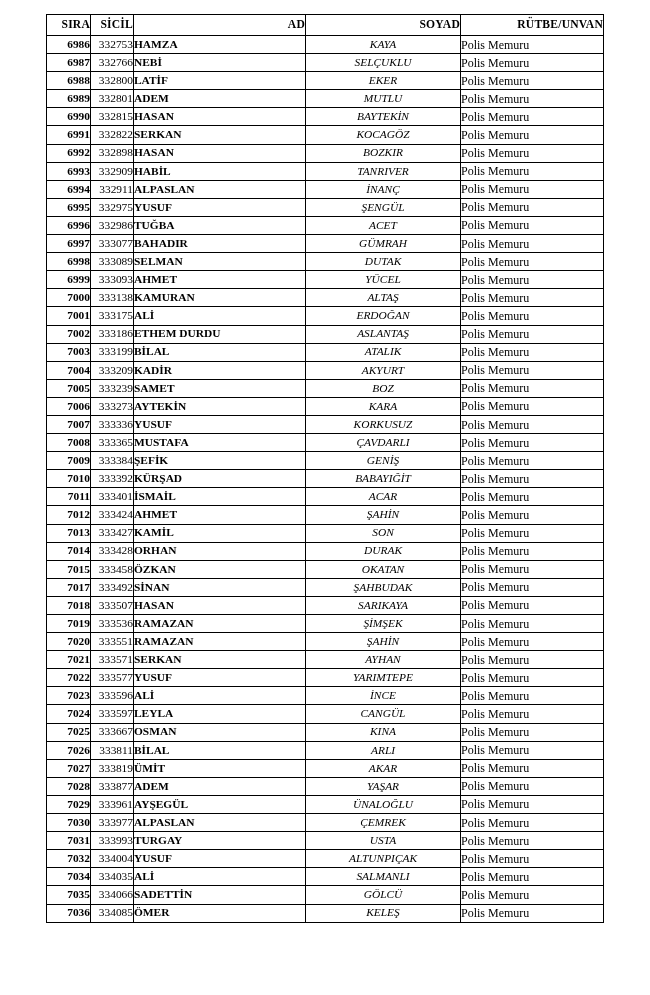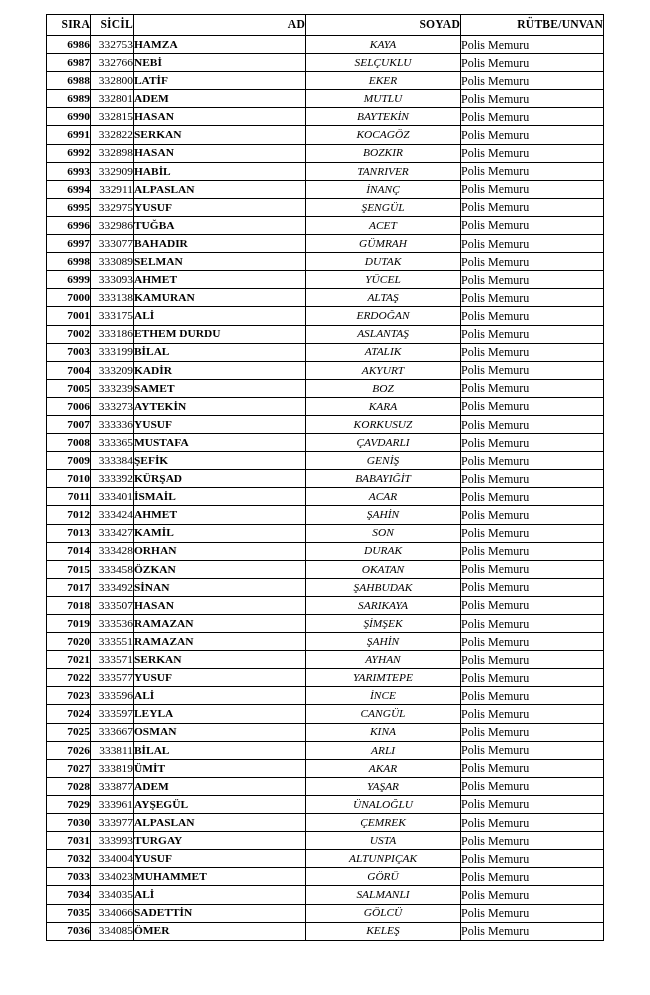--- a/index.html
+++ b/index.html
@@ -421,27 +421,20 @@
           <td class="cell-rutbe">Polis Memuru</td>
         </tr>
         <tr>
           <td class="cell-sira">7032</td>
           <td class="cell-sicil">334004</td>
           <td class="cell-ad">YUSUF</td>
           <td class="cell-soyad">ALTUNPIÇAK</td>
           <td class="cell-rutbe">Polis Memuru</td>
         </tr>
         <tr>
-          <td class="cell-sira">7033</td>
-          <td class="cell-sicil">334023</td>
-          <td class="cell-ad">MUHAMMET</td>
-          <td class="cell-soyad">GÖRÜ</td>
-          <td class="cell-rutbe">Polis Memuru</td>
-        </tr>
-        <tr>
           <td class="cell-sira">7034</td>
           <td class="cell-sicil">334035</td>
           <td class="cell-ad">ALİ</td>
           <td class="cell-soyad">SALMANLI</td>
           <td class="cell-rutbe">Polis Memuru</td>
         </tr>
         <tr>
           <td class="cell-sira">7035</td>
           <td class="cell-sicil">334066</td>
           <td class="cell-ad">SADETTİN</td>

